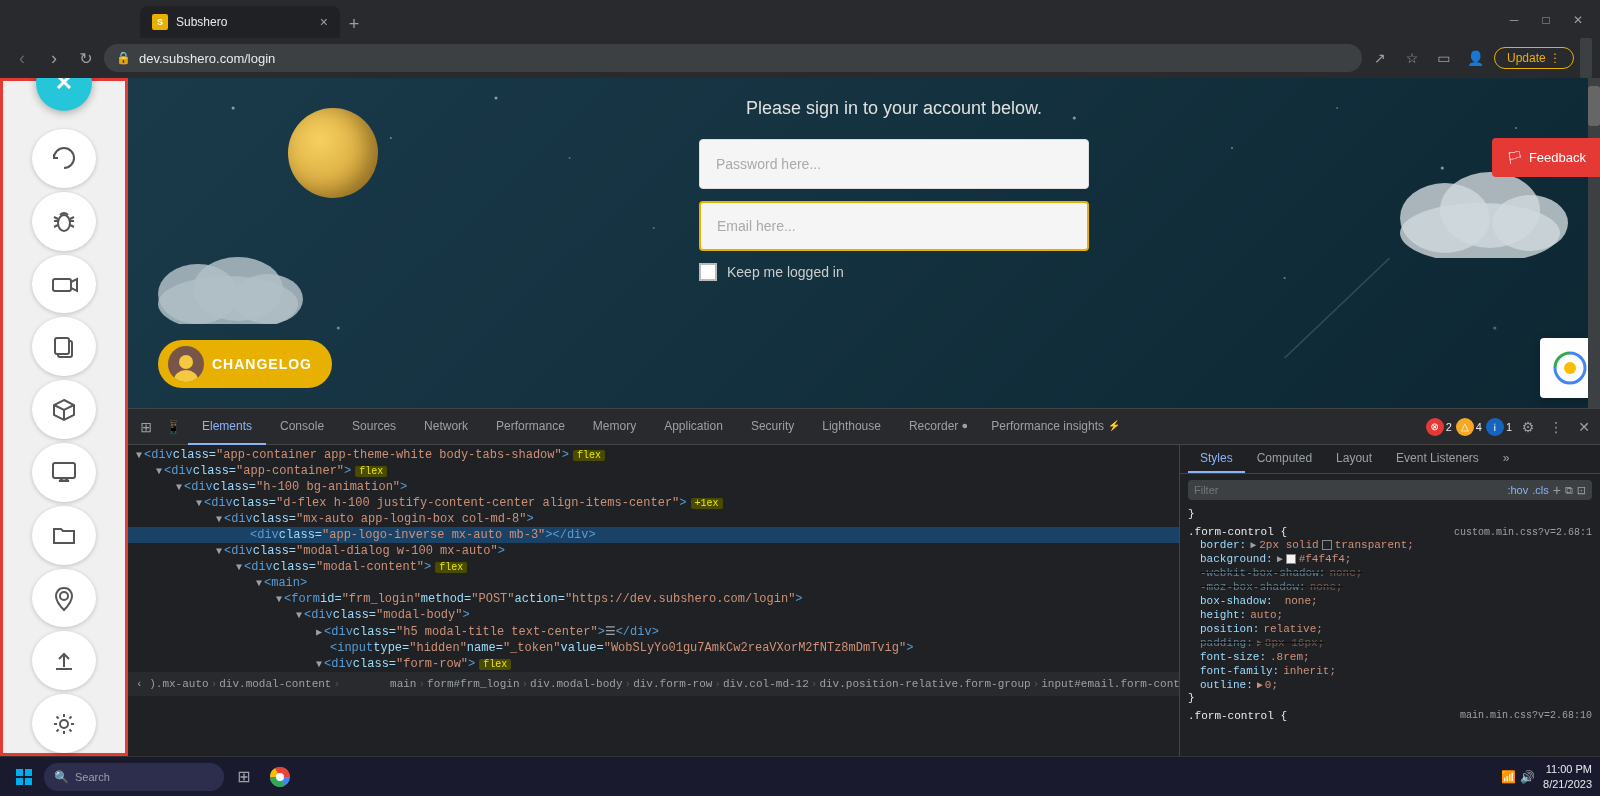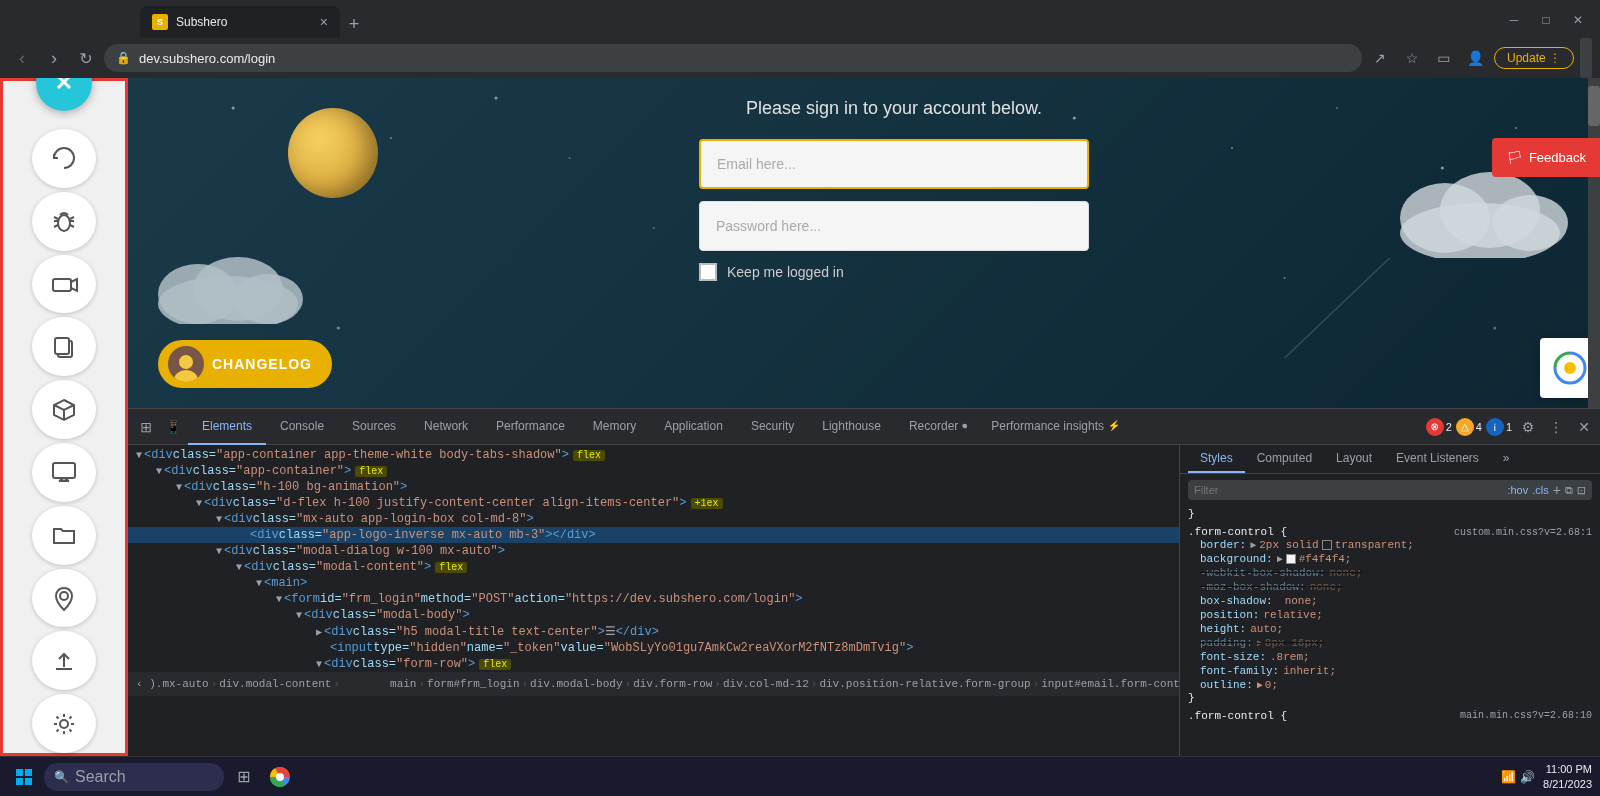--- a/index.html
+++ b/index.html
@@ -169,25 +169,25 @@
                   <circle cx="15" cy="10" r="7" fill="#f5c842"></circle>
                   <ellipse cx="15" cy="28" rx="12" ry="10" fill="#f5c842"></ellipse>
                 </svg>
             </div>
             <span style="color:white; font-weight:bold; font-size:14px; letter-spacing:1px;">CHANGELOG</span>
           </div>
         </div>
 
         <div style="flex:1; display:flex; flex-direction:column; align-items:center; padding-top:16px;">
           <p style="color:#e0e0e0; font-size:18px; text-align:center; margin-bottom:20px; margin-top:4px;">Please sign in to your account below.</p>
+          <div style="width:390px; height:50px; background:#f5f5f5; border:1px solid #ddd; border-radius:4px; padding:0 16px; font-size:14px; color:#aaa; margin-bottom:12px; display:flex; align-items:center;">
+            <span>Password here...</span>
+          </div>
           <div style="width:390px; height:50px; background:#f5f5f5; border:2px solid #e8b000; border-radius:4px; padding:0 16px; font-size:14px; color:#aaa; margin-bottom:12px; display:flex; align-items:center;">
             <span>Email here...</span>
-          </div>
-          <div style="width:390px; height:50px; background:#f5f5f5; border:1px solid #ddd; border-radius:4px; padding:0 16px; font-size:14px; color:#aaa; margin-bottom:12px; display:flex; align-items:center;">
-            <span>Password here...</span>
           </div>
           <div style="display:flex; align-items:center; gap:10px; width:390px;">
             <div style="width:18px; height:18px; border:2px solid #bbb; background:white; flex-shrink:0;"></div>
             <span style="font-size:14px; color:#ccc;">Keep me logged in</span>
           </div>
         </div>
 
         <div style="width:320px; display:flex; align-items:center; justify-content:center; position:relative;">
 
           <div style="position:absolute; top:80px; right:30px;">
@@ -451,27 +451,27 @@
                 <span style="color:#9cdcfe;">-moz-box-shadow:</span>
                 <span style="color:#ce9178;">none;</span>
               </div>
 
               <div style="display:flex; gap:12px; padding:1px 0 1px 12px;">
                 <span style="color:#9cdcfe;">box-shadow:</span>
                 <span style="color:#ce9178;">none;</span>
               </div>
 
               <div style="display:flex; gap:4px; padding:1px 0 1px 12px;">
+                <span style="color:#9cdcfe;">height:</span>
+                <span style="color:#ce9178;">auto;</span>
+              </div>
+
+              <div style="display:flex; gap:4px; padding:1px 0 1px 12px;">
                 <span style="color:#9cdcfe;">position:</span>
                 <span style="color:#ce9178;">relative;</span>
-              </div>
-
-              <div style="display:flex; gap:4px; padding:1px 0 1px 12px;">
-                <span style="color:#9cdcfe;">height:</span>
-                <span style="color:#ce9178;">auto;</span>
               </div>
 
               <div style="display:flex; gap:4px; padding:1px 0 1px 12px; text-decoration:line-through; opacity:0.5;">
                 <span style="color:#9cdcfe;">padding:</span>
                 <span style="color:#ce9178; display:flex; align-items:center; gap:2px;"><span style="font-size:10px;">►</span> 8px 16px;</span>
               </div>
 
               <div style="display:flex; gap:4px; padding:1px 0 1px 12px;">
                 <span style="color:#9cdcfe;">font-size:</span>
                 <span style="color:#ce9178;">.8rem;</span>
@@ -504,21 +504,21 @@
     <div style="width:32px; height:32px; display:flex; align-items:center; justify-content:center; cursor:pointer;">
       <svg width="20" height="20" viewBox="0 0 20 20" fill="none">
         <rect x="2" y="2" width="7" height="7" fill="#00adef"></rect>
         <rect x="11" y="2" width="7" height="7" fill="#00adef"></rect>
         <rect x="2" y="11" width="7" height="7" fill="#00adef"></rect>
         <rect x="11" y="11" width="7" height="7" fill="#00adef"></rect>
       </svg>
     </div>
     <div style="width:180px; height:28px; background:#2d2d4e; border-radius:14px; display:flex; align-items:center; padding:0 10px; color:#9aa0a6; font-size:12px; gap:6px; cursor:pointer;">
       <span style="font-size:12px;">🔍</span>
-      <span style="font-size:16px; color:#9aa0a6;">Search</span>
+      <span style="font-size:11px; color:#9aa0a6;">Search</span>
     </div>
     <div style="width:32px; height:32px; display:flex; align-items:center; justify-content:center; cursor:pointer; color:#9aa0a6;">⊞</div>
     <div style="width:32px; height:32px; display:flex; align-items:center; justify-content:center; cursor:pointer;">
       <svg width="22" height="22" viewBox="0 0 22 22">
         <circle cx="11" cy="11" r="10" fill="#4285f4"></circle>
         <circle cx="11" cy="11" r="10" fill="url(#chrome-grad)" opacity="0"></circle>
         <path d="M11 11 L21 11 A10 10 0 0 0 6 2.34Z" fill="#ea4335"></path>
         <path d="M11 11 L6 2.34 A10 10 0 0 0 1 11Z" fill="#fbbc05"></path>
         <path d="M11 11 L1 11 A10 10 0 0 0 16 19.66Z" fill="#34a853"></path>
         <circle cx="11" cy="11" r="4" fill="white"></circle>

